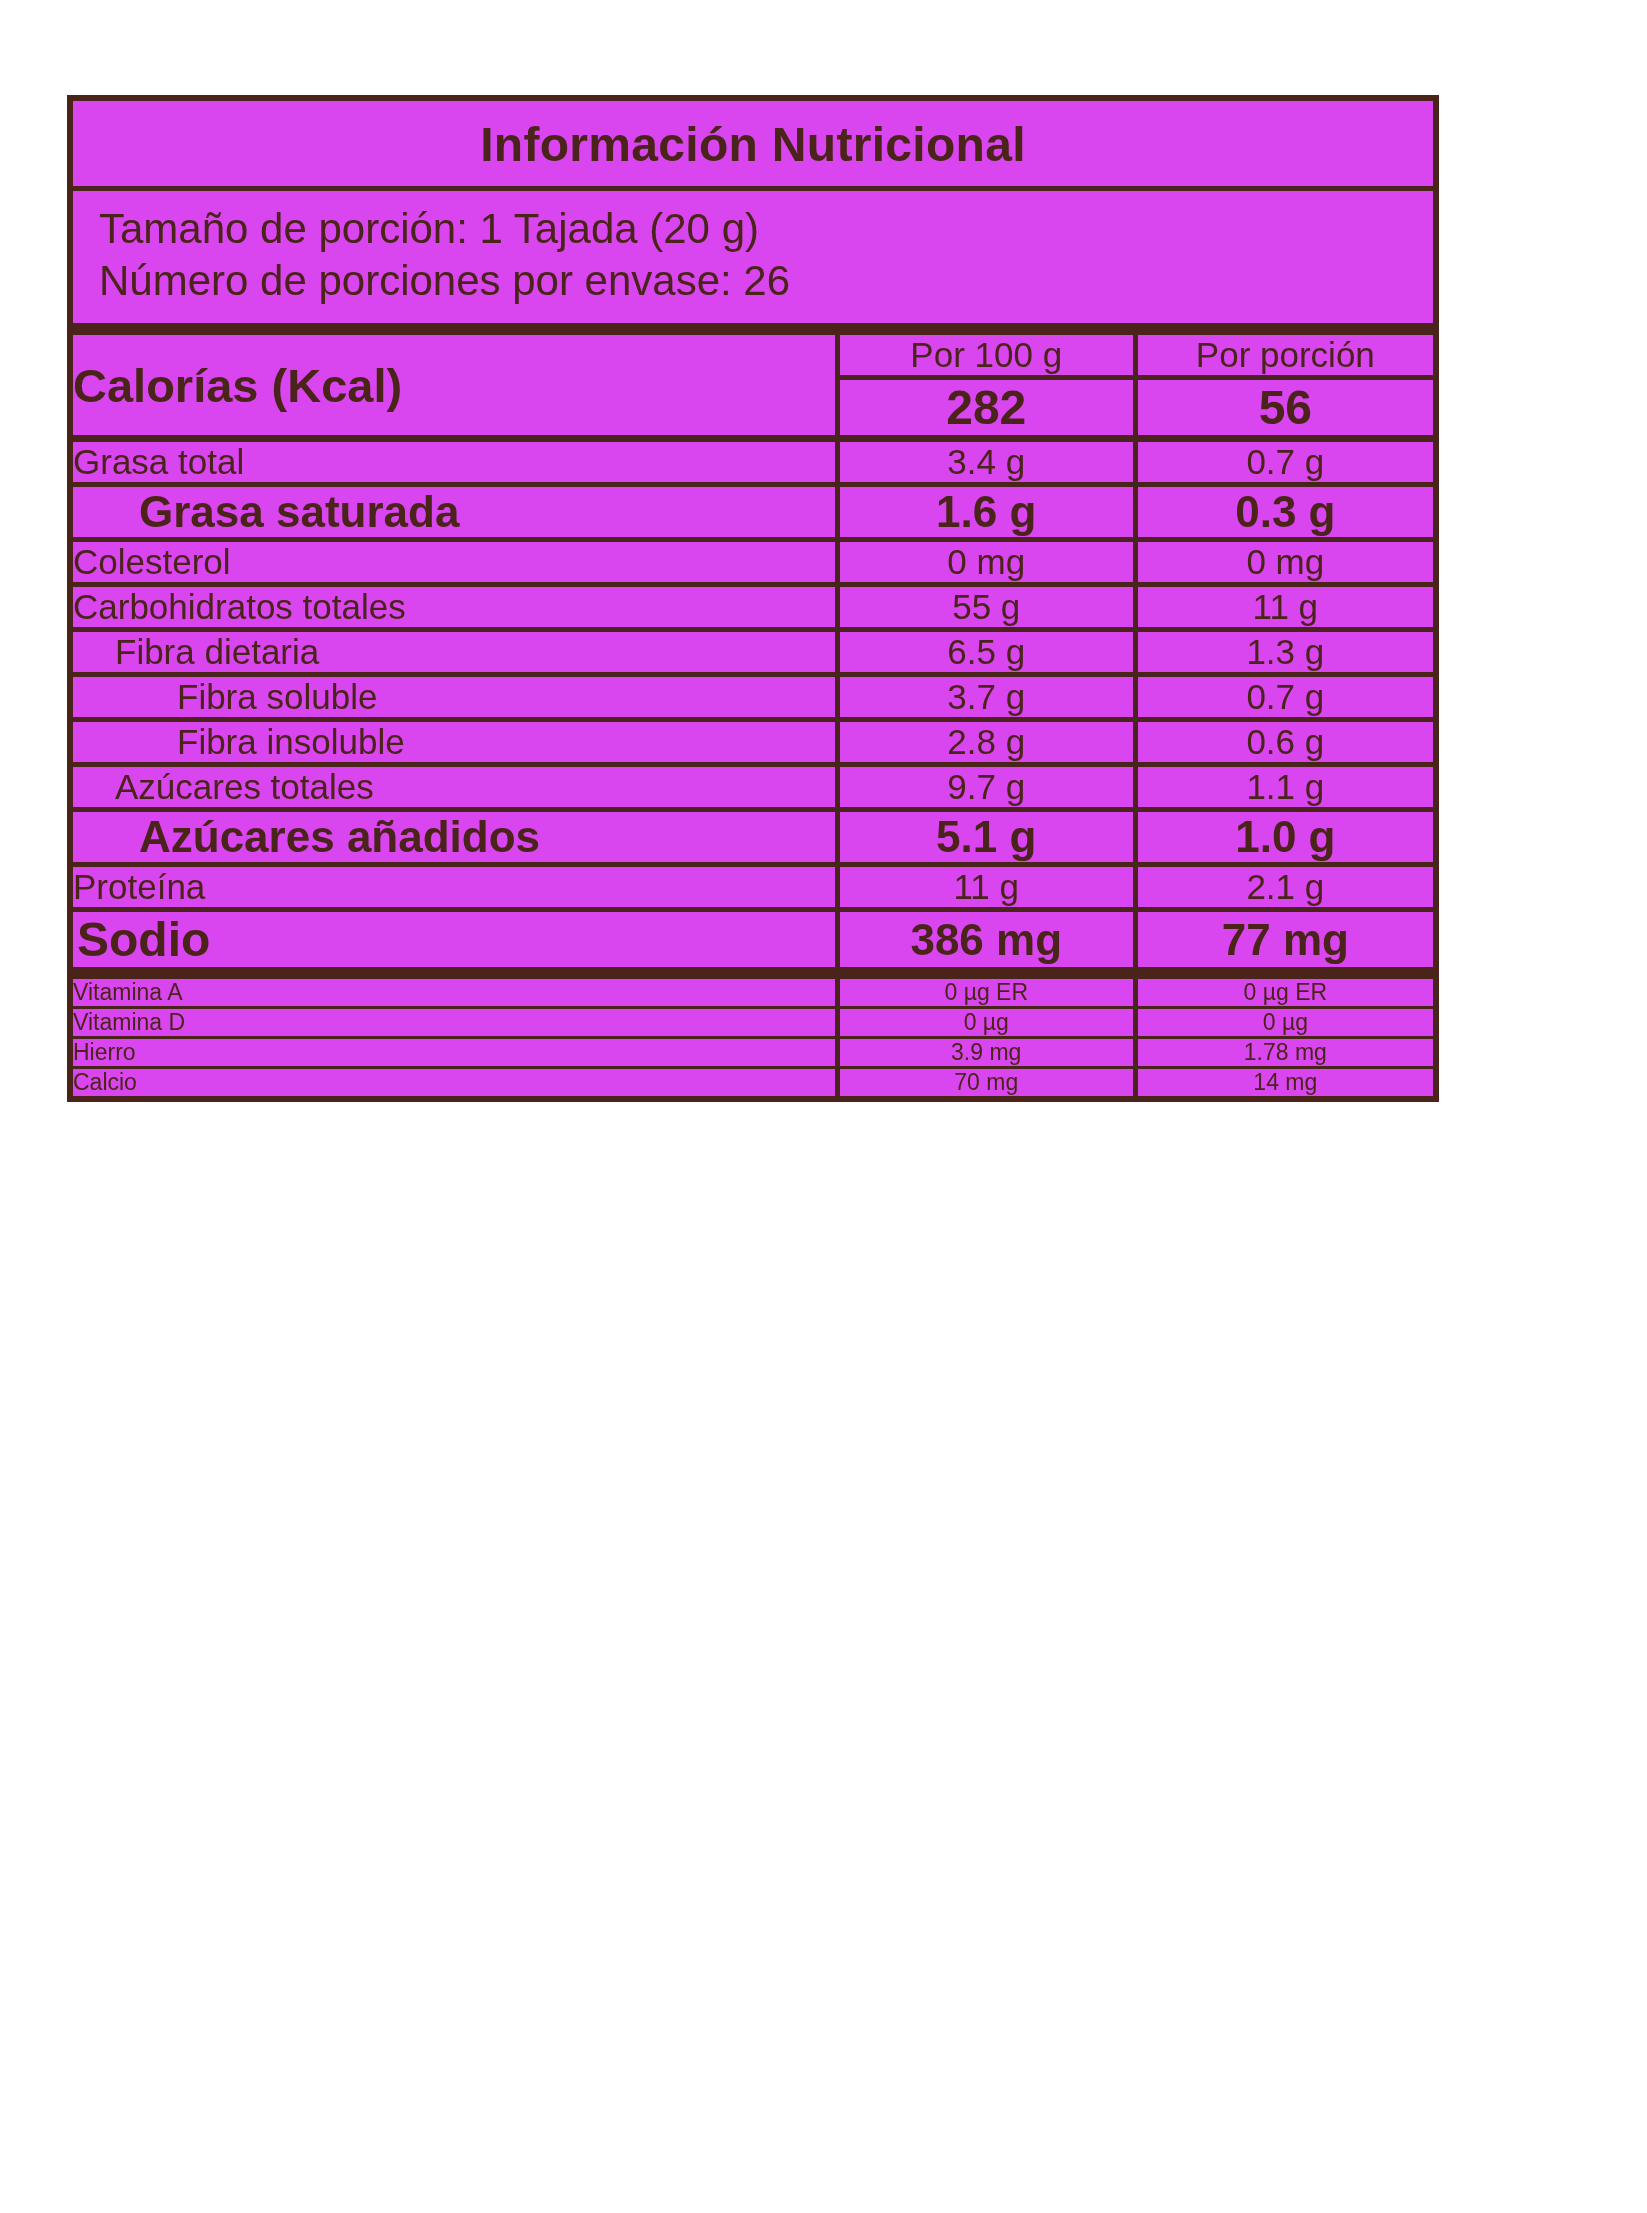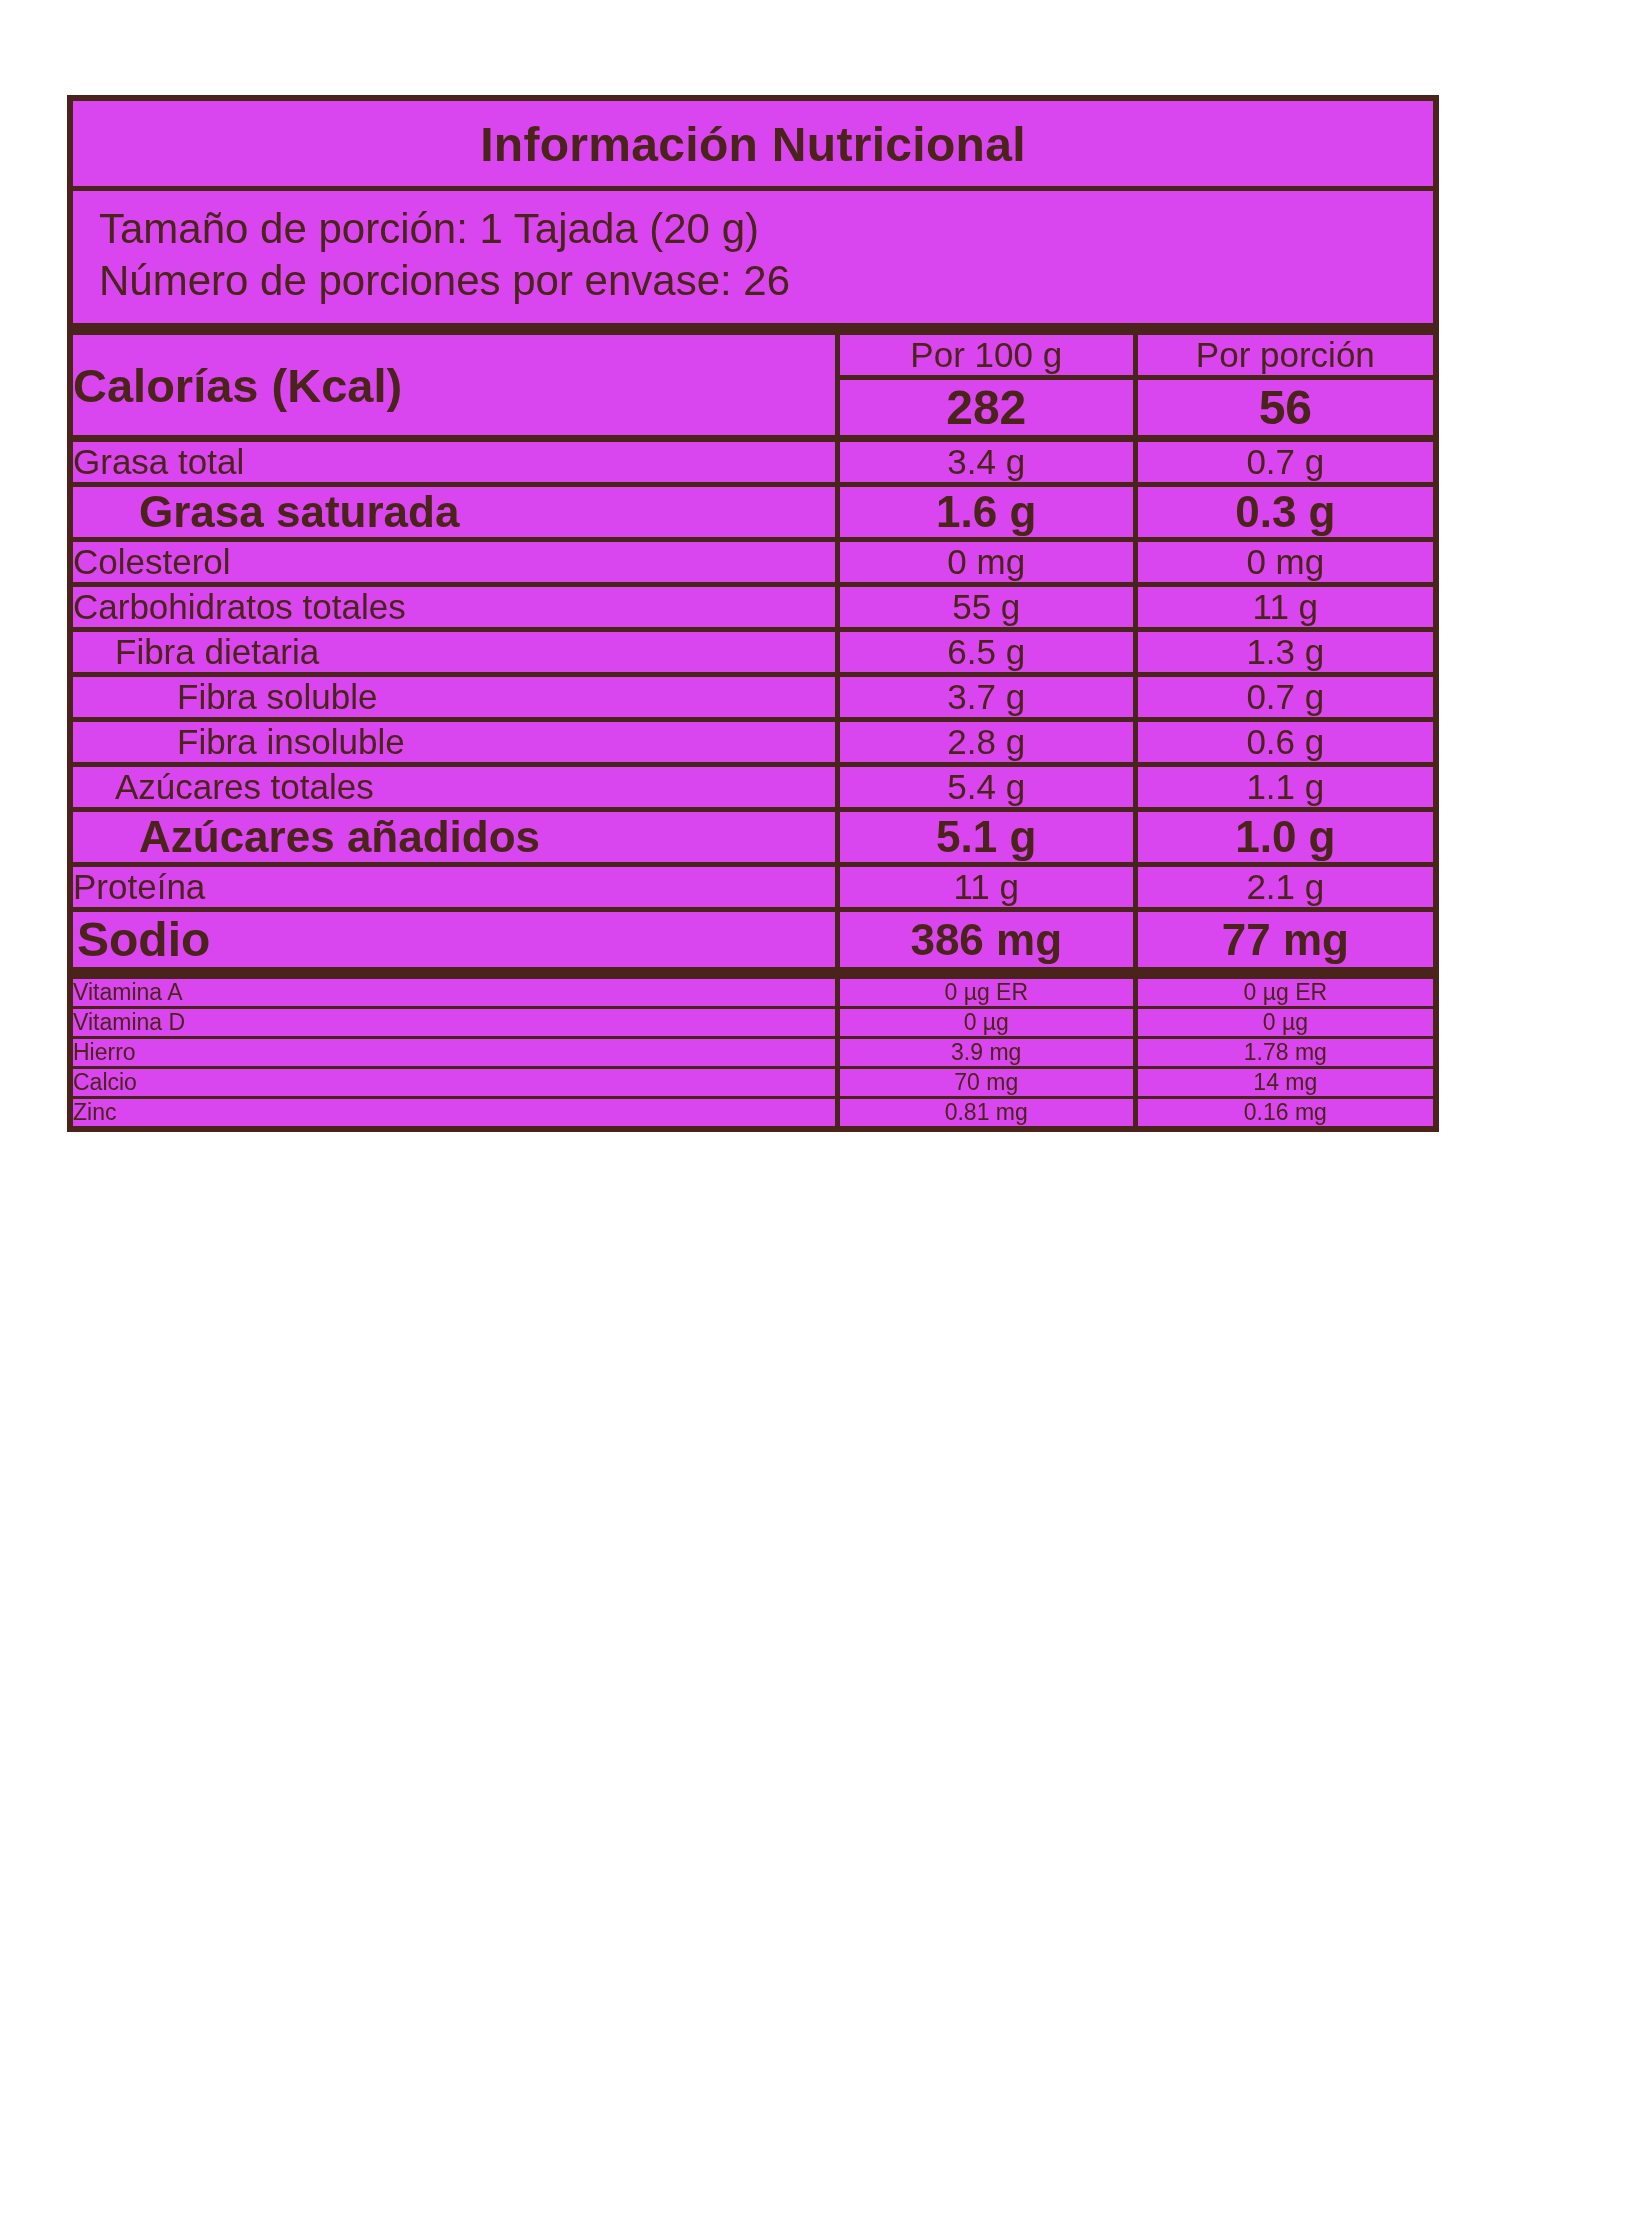--- a/index.html
+++ b/index.html
@@ -226,21 +226,21 @@
         <td class="cell-val">3.7 g</td>
         <td class="cell-val">0.7 g</td>
       </tr>
       <tr class="rowline indent2">
         <td class="cell-name">Fibra insoluble</td>
         <td class="cell-val">2.8 g</td>
         <td class="cell-val">0.6 g</td>
       </tr>
       <tr class="rowline indent1">
         <td class="cell-name">Azúcares totales</td>
-        <td class="cell-val">5.4 g</td>
+        <td class="cell-val">9.7 g</td>
         <td class="cell-val">1.1 g</td>
       </tr>
       <tr class="rowline em">
         <td class="cell-name">Azúcares añadidos</td>
         <td class="cell-val">5.1 g</td>
         <td class="cell-val">1.0 g</td>
       </tr>
       <tr class="rowline">
         <td class="cell-name">Proteína</td>
         <td class="cell-val">11 g</td>
@@ -276,22 +276,17 @@
       <tr>
         <td class="micro-name">Hierro</td>
         <td class="micro-val">3.9 mg</td>
         <td class="micro-val">1.78 mg</td>
       </tr>
       <tr>
         <td class="micro-name">Calcio</td>
         <td class="micro-val">70 mg</td>
         <td class="micro-val">14 mg</td>
       </tr>
-      <tr>
-        <td class="micro-name">Zinc</td>
-        <td class="micro-val">0.81 mg</td>
-        <td class="micro-val">0.16 mg</td>
-      </tr>
     </tbody>
   </table>
 
 </div>
 
 
 </body></html>

